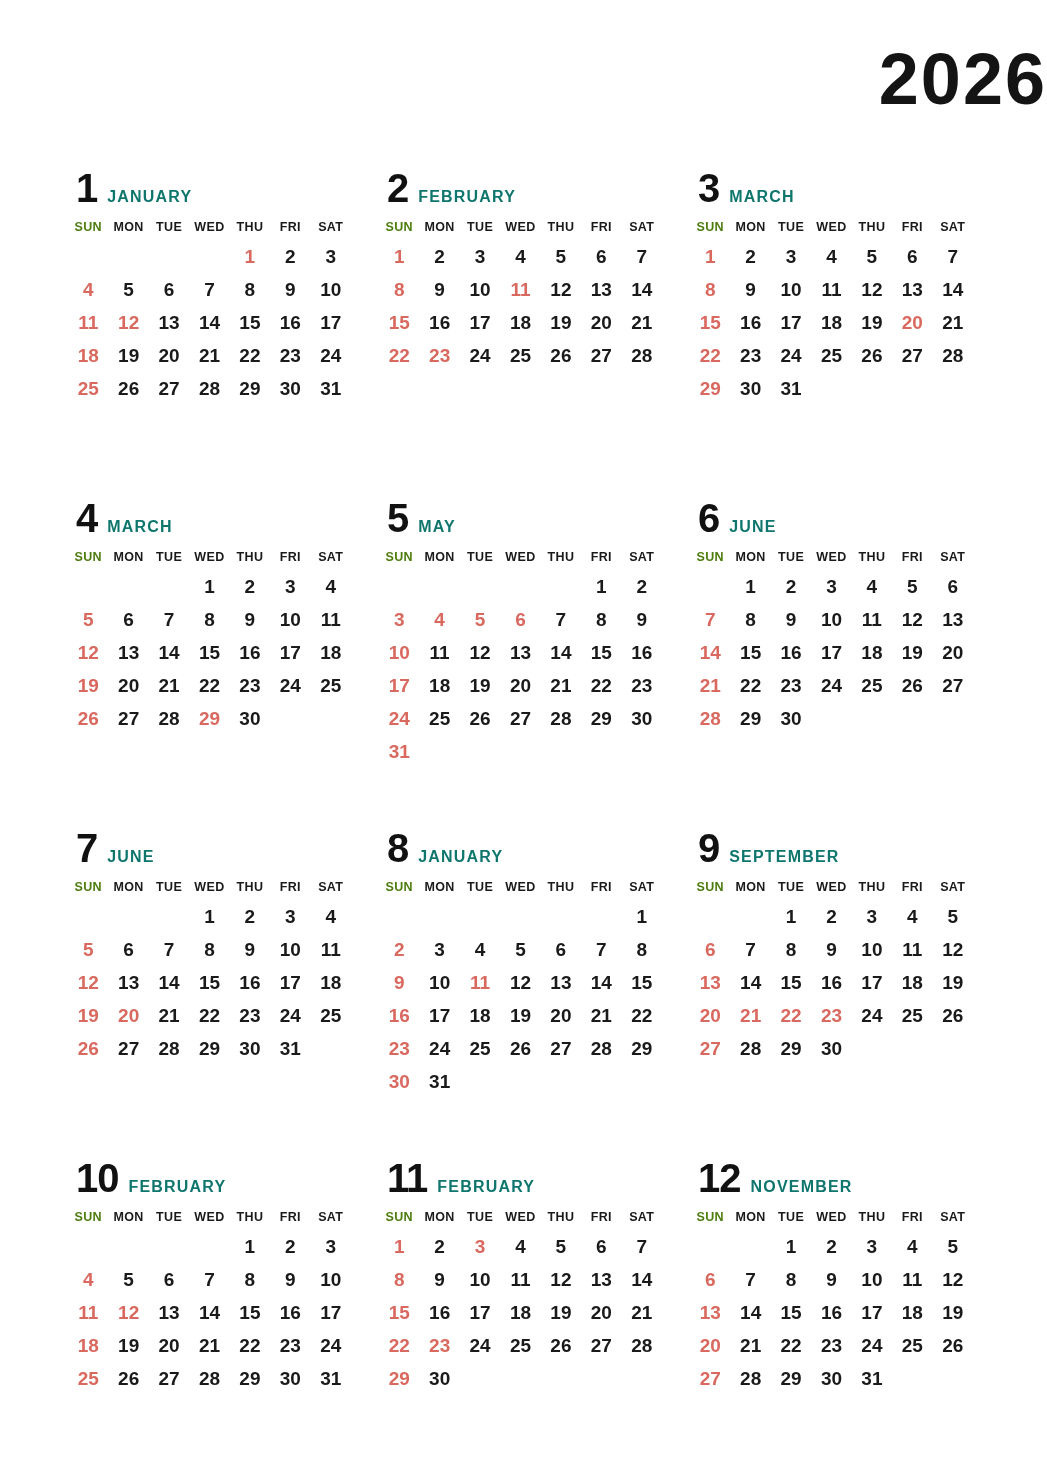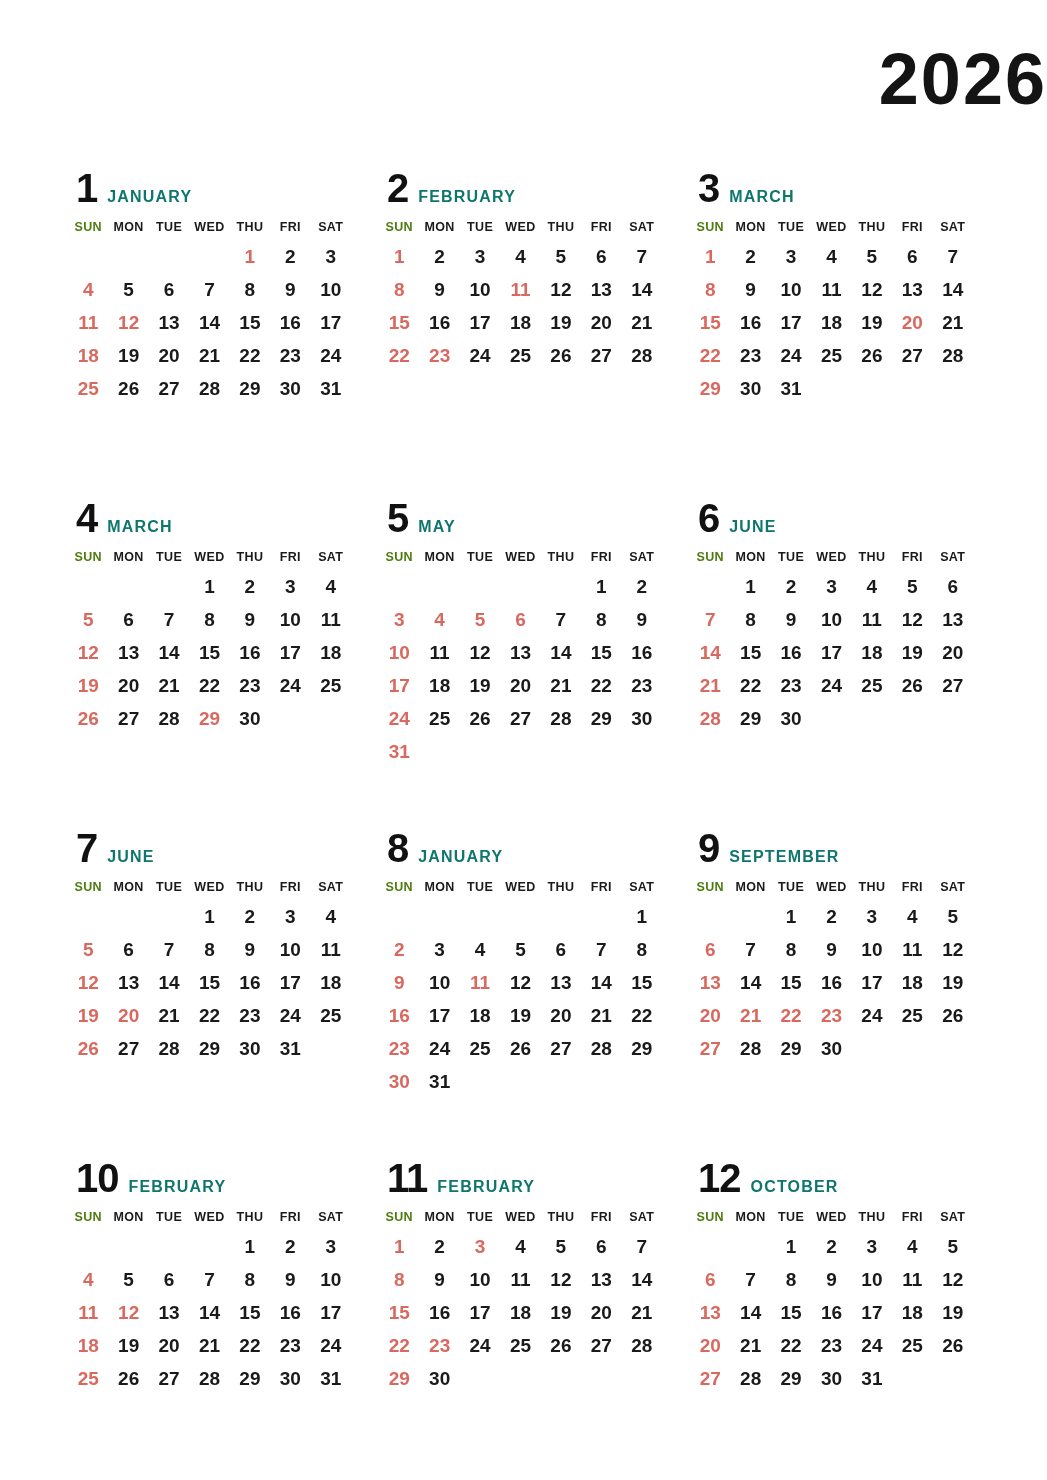--- a/index.html
+++ b/index.html
@@ -826,21 +826,21 @@
             <td class="empty"></td>
             <td class="empty"></td>
             <td class="empty"></td>
           </tr>
         </tbody>
       </table>
     </div>
     <div class="month-block">
       <div class="month-head">
         <span class="month-num">12</span>
-        <span class="month-name">OCTOBER</span>
+        <span class="month-name">NOVEMBER</span>
       </div>
       <table class="cal">
         <thead>
           <tr>
             <th class="sun">SUN</th>
             <th>MON</th>
             <th>TUE</th>
             <th>WED</th>
             <th>THU</th>
             <th>FRI</th>

